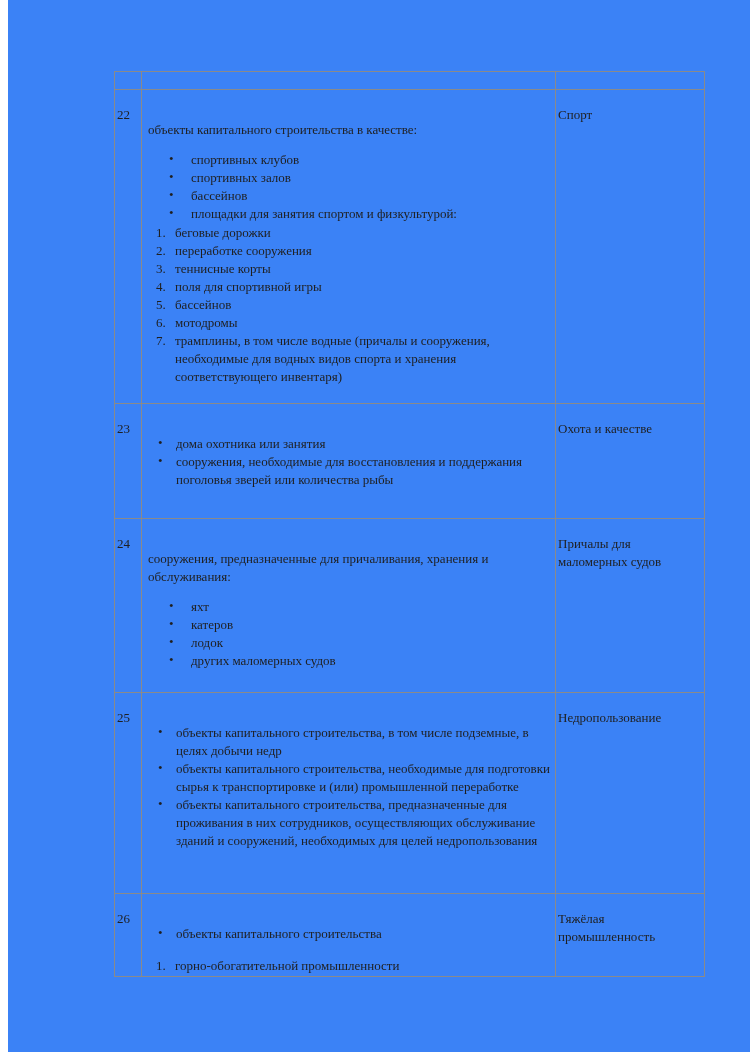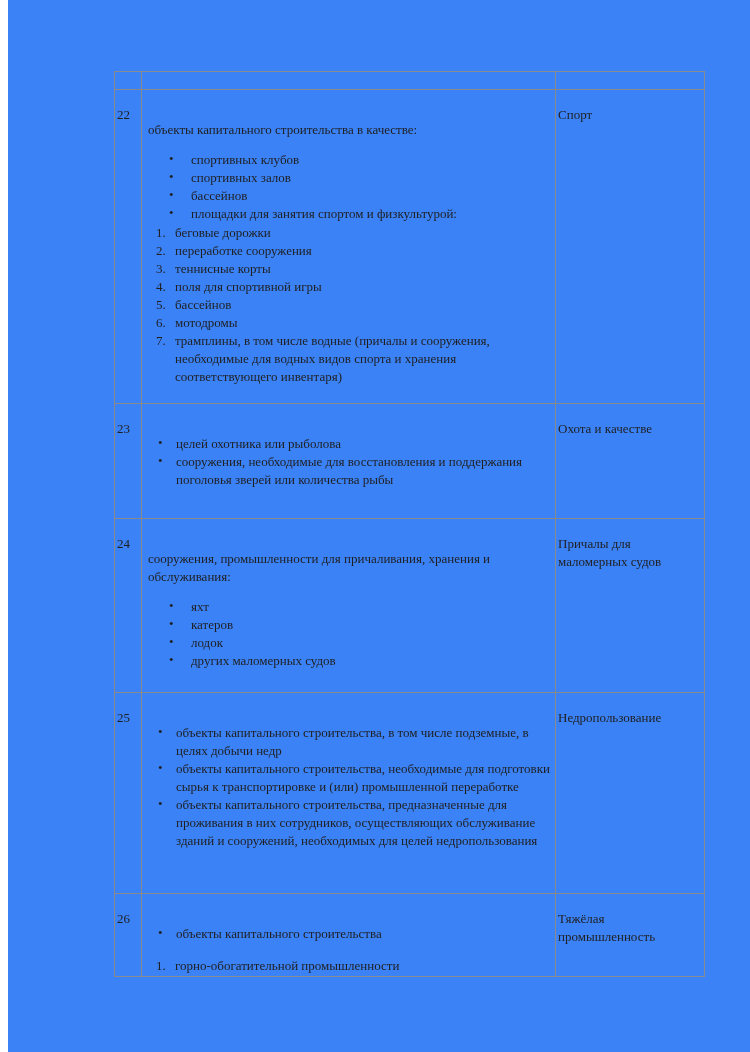--- a/index.html
+++ b/index.html
@@ -125,35 +125,35 @@
         <div class="voff">Спорт</div>
       </td>
     </tr>
 
     <tr class="r23">
       <td class="num">
         <div class="voff">23</div>
       </td>
       <td class="desc">
         <ul class="ul-sm">
-              <li>целей охотника или рыболова</li>
+              <li>дома охотника или занятия</li>
               <li>сооружения, необходимые для восстановления и поддержания поголовья зверей или количества рыбы</li>
             </ul>
       </td>
       <td class="cat">
         <div class="voff">Охота и качестве</div>
       </td>
     </tr>
 
     <tr class="r24">
       <td class="num">
         <div class="voff">24</div>
       </td>
       <td class="desc">
-        <p>сооружения, промышленности для причаливания, хранения и обслуживания:</p>
+        <p>сооружения, предназначенные для причаливания, хранения и обслуживания:</p>
         <ul class="ul-lg">
               <li>яхт</li>
               <li>катеров</li>
               <li>лодок</li>
               <li>других маломерных судов</li>
             </ul>
       </td>
       <td class="cat">
         <div class="voff">Причалы для маломерных судов</div>
       </td>

